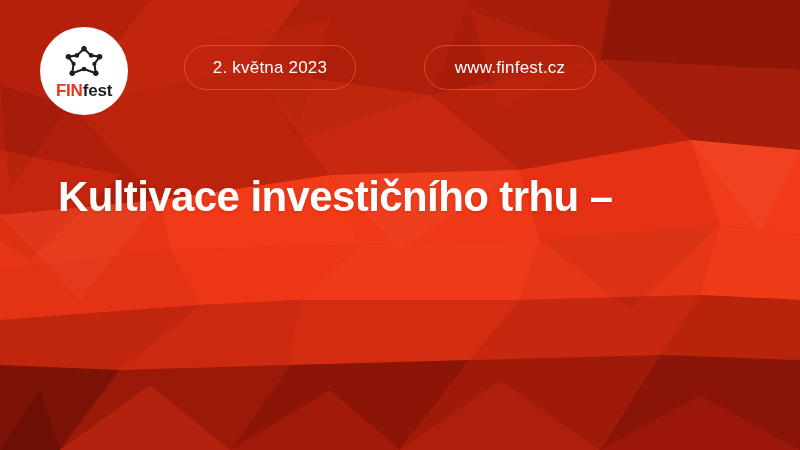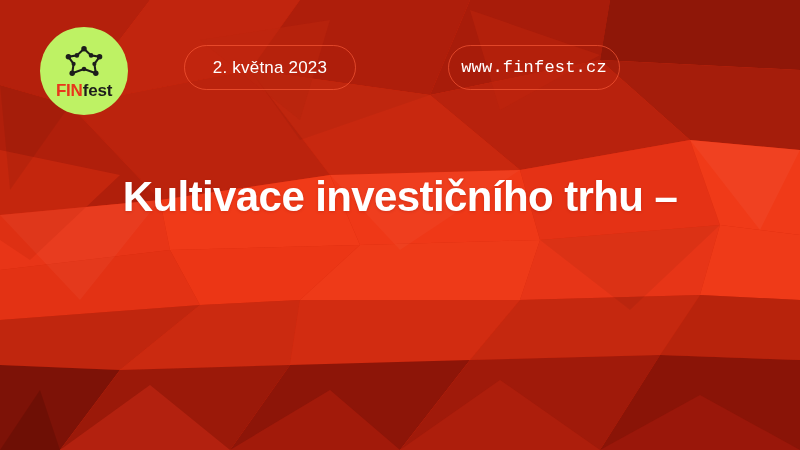--- a/index.html
+++ b/index.html
@@ -27,21 +27,21 @@
   }
 
   
   .logo-badge {
     position: absolute;
     left: 40px;
     top: 27px;
     width: 88px;
     height: 88px;
     border-radius: 50%;
-    background: #bef264;
+    background: #ffffff;
     display: flex;
     flex-direction: column;
     align-items: center;
     justify-content: center;
     box-shadow: 0 0 0 0 rgba(0,0,0,0);
   }
   .logo-mark {
     width: 38px;
     height: 34px;
     margin-top: 2px;
@@ -73,36 +73,35 @@
   .pill span {
     color: #ffffff;
     font-size: 17px;
     font-weight: 400;
     letter-spacing: 0.2px;
     line-height: 1;
     white-space: nowrap;
     text-align: center;
   }
   #pill-date { left: 184px; width: 172px; }
-  #pill-url  { left: 448px; width: 172px; font-family: Liberation Mono, monospace; }
+  #pill-url  { left: 424px; width: 172px; }
 
   
   .headline {
     position: absolute;
     left: 0;
     top: 170px;
     width: 800px;
-    text-align: center;
     color: #ffffff;
     font-size: 42px;
     font-weight: 700;
     line-height: 1.28;
     letter-spacing: -0.6px;
     text-shadow: 0 1px 3px rgba(120, 10, 0, 0.22);
-    padding: 0 28px;
+    padding: 0 58px;
     box-sizing: border-box;
   }
   .headline .hl-line { display: block; }
 </style>
 </head>
 <body>
 
 <div id="slide">
 
   <svg id="poly-bg" viewBox="0 0 800 450" preserveAspectRatio="none" aria-hidden="true">

